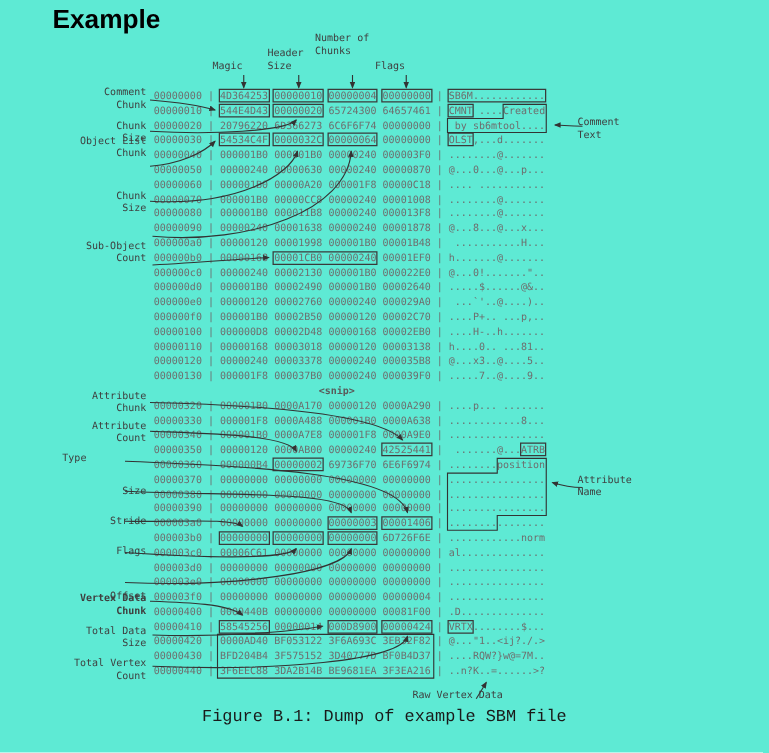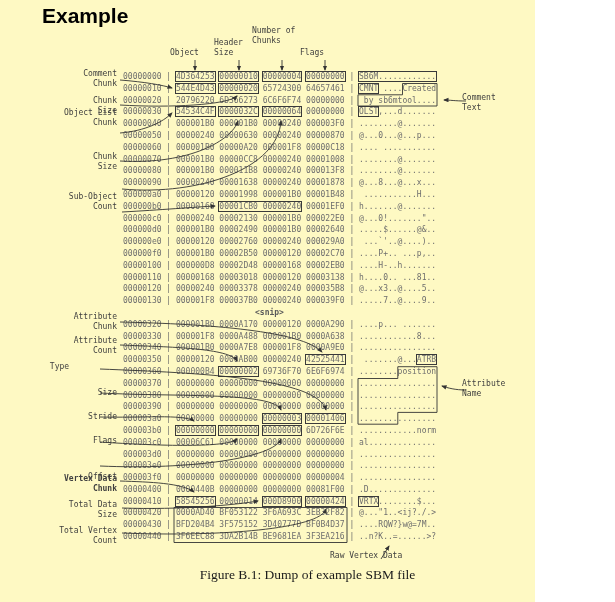--- a/index.html
+++ b/index.html
@@ -1,39 +1,39 @@
 <!DOCTYPE html>
 <html><head>
 <meta charset="utf-8">
 <style>
   html,body{margin:0;padding:0;background:#fff;}
-  #page{position:relative;width:535px;height:602px;background:#fef9c3;overflow:hidden;
+  #page{position:relative;width:615px;height:602px;background:#5eead4;overflow:hidden;
         font-family:"DejaVu Sans Mono",monospace;}
   #heading{position:absolute;left:42px;top:4px;font-family:"Liberation Sans",sans-serif;
            font-weight:bold;font-size:21px;color:#000;}
   #dump{position:absolute;left:123px;top:71px;font-size:8px;line-height:11.8px;
         color:#6e6e6e;white-space:pre;z-index:1;}
   .ln{height:11.8px;}
   .ln .bx{outline:1px solid #3a3a3a;}
   .snip{padding-left:132px;color:#5a5a5a;font-weight:bold;}
   .lbl{position:absolute;font-size:8px;line-height:9.6px;color:#3f3f3f;white-space:pre-line;z-index:4;}
   .left{left:2px;width:115px;text-align:right;}
   .ctr{text-align:left;}
   #ovl{position:absolute;left:0;top:0;z-index:5;pointer-events:none;}
   #caption{position:absolute;left:0;top:567px;width:615px;text-align:center;
-           font-family:Liberation Serif, serif;font-size:13.5px;color:#1a1a1a;}
+           font-family:Liberation Mono, monospace;font-size:13.5px;color:#1a1a1a;}
 </style>
 </head>
 <body>
 
 <div id="page">
 
   <div id="heading">Example</div>
 
-  <div class="lbl ctr" style="left:170px;top:48px;width:50px;">Object</div>
+  <div class="lbl ctr" style="left:170px;top:48px;width:50px;">Magic</div>
   <div class="lbl ctr" style="left:214px;top:38px;width:50px;">Header
 Size</div>
   <div class="lbl ctr" style="left:252px;top:26px;width:60px;">Number of
 Chunks</div>
   <div class="lbl ctr" style="left:300px;top:48px;width:50px;">Flags</div>
 
   <div class="lbl left" style="top:69px;">Comment
 Chunk</div>
   <div class="lbl left" style="top:96px;">Chunk
 Size</div>

